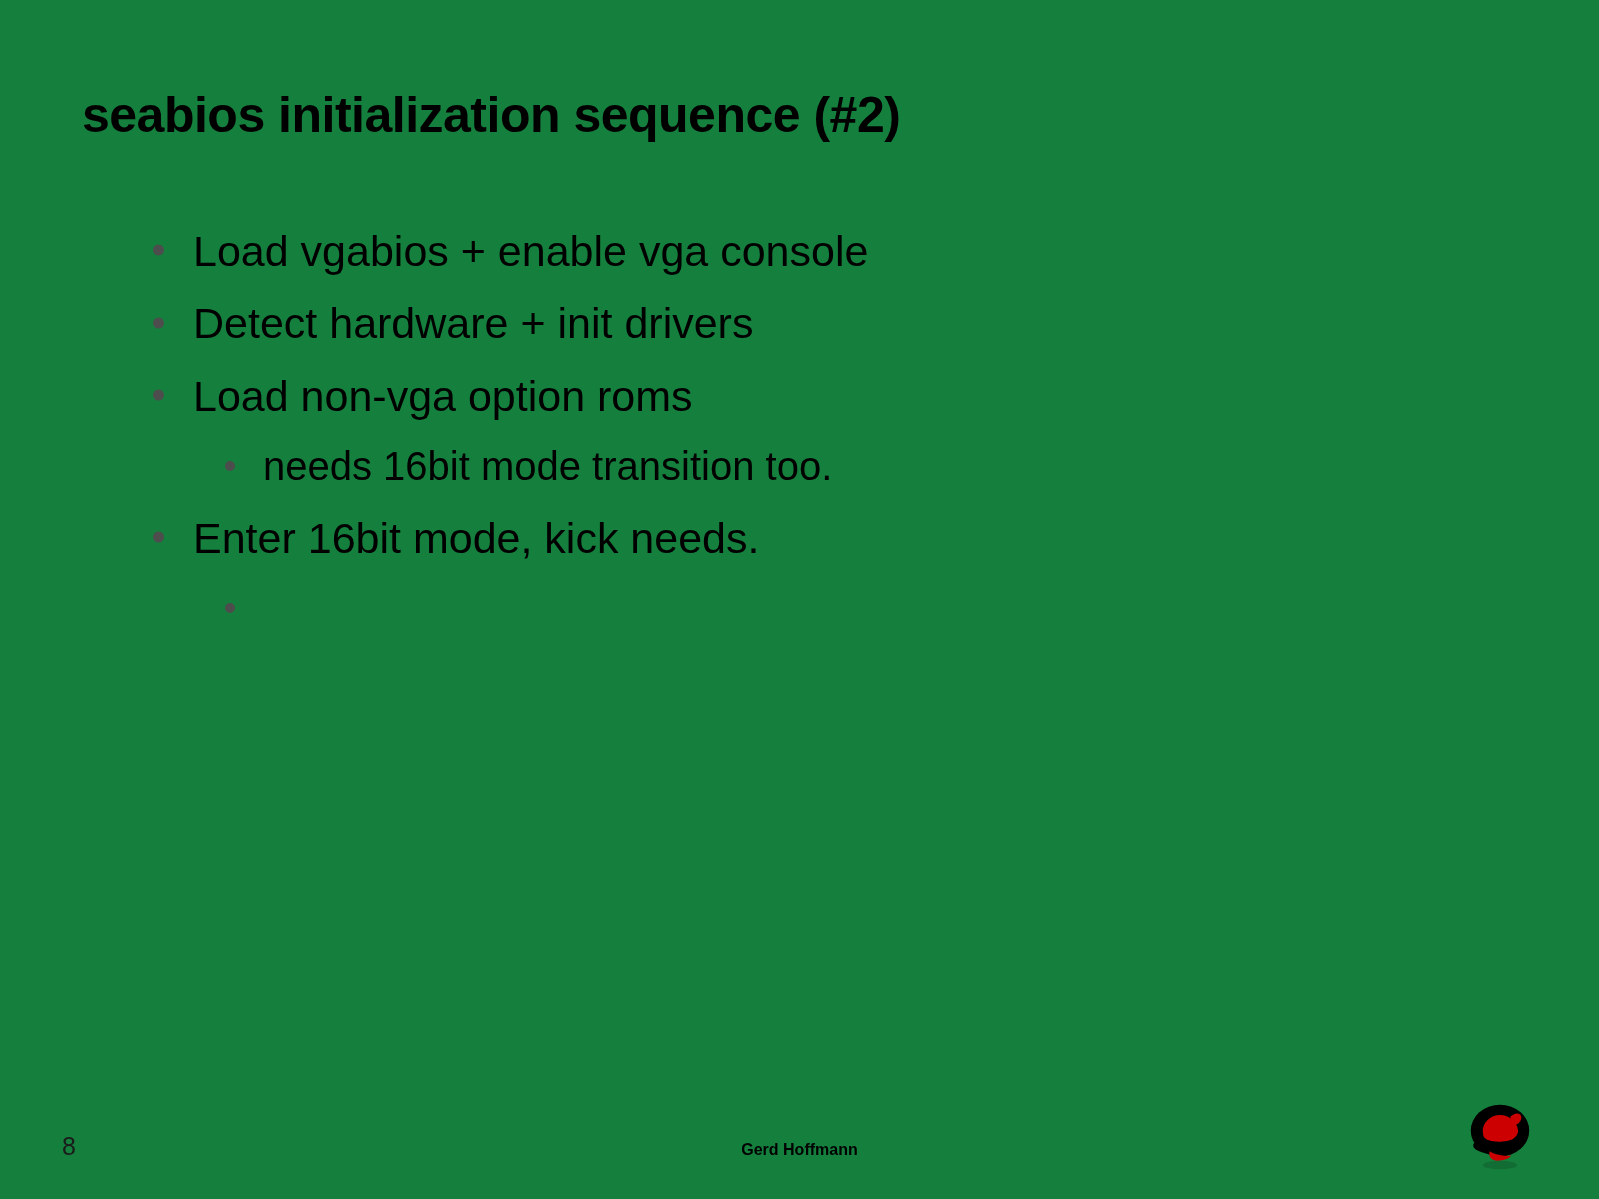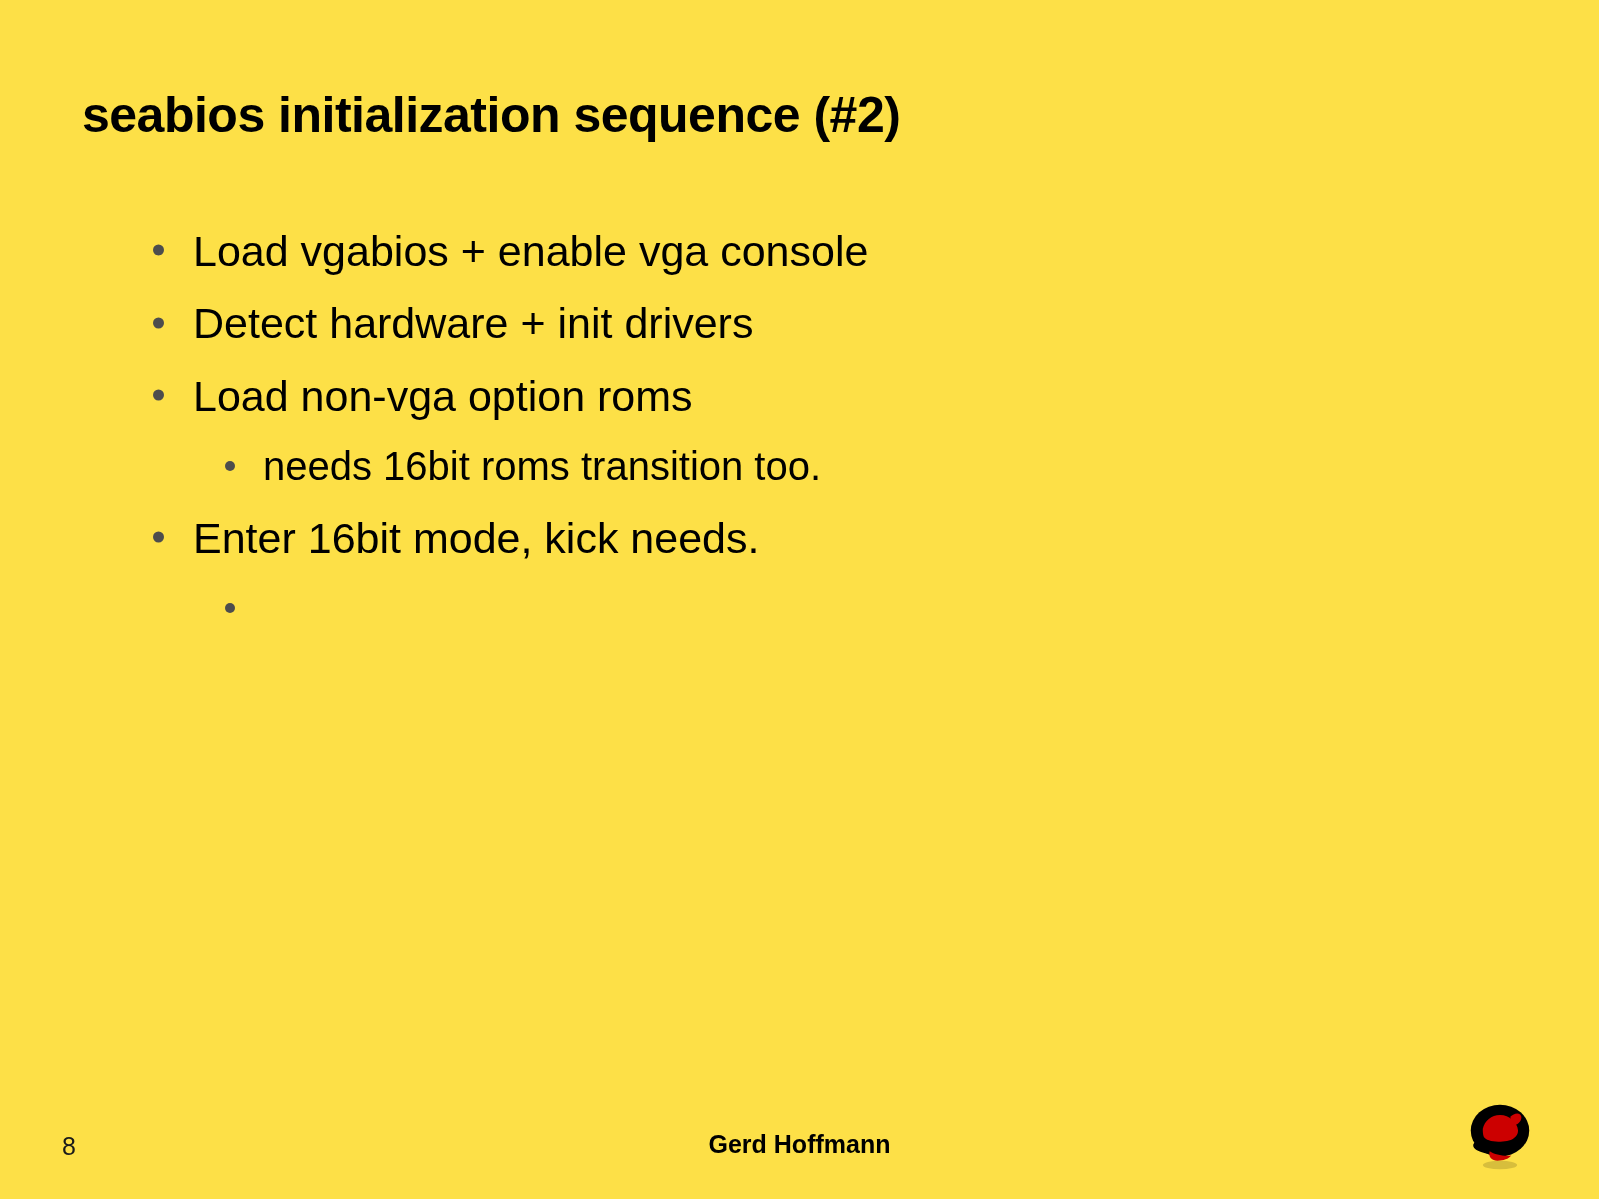--- a/index.html
+++ b/index.html
@@ -14,21 +14,21 @@
     color: #000000;
     position: relative;
     overflow: hidden;
   }
 
   .slide {
     position: absolute;
     left: 0; top: 0;
     width: 1599px;
     height: 1199px;
-    background: #fde047;
+    background: #15803d;
   }
 
   .slide-title {
     position: absolute;
     left: 82px;
     top: 88px;
     width: 1440px;
     font-size: 50px;
     font-weight: bold;
     letter-spacing: -0.5px;
@@ -87,21 +87,21 @@
     bottom: 38px;
     font-size: 25px;
     color: #1a1a1a;
   }
   .footer-author {
     position: absolute;
     left: 0;
     right: 0;
     bottom: 40px;
     text-align: center;
-    font-size: 25px;
+    font-size: 16px;
     font-weight: bold;
     color: #000000;
   }
 
   .logo {
     position: absolute;
     right: 56px;
     bottom: 22px;
     width: 86px;
     height: 86px;
@@ -128,21 +128,21 @@
     </div>
 
 
     <div class="bullet-l1">
       <span class="dot"></span>
       <span>Load non-vga option roms</span>
     </div>
 
     <div class="bullet-l2">
       <span class="dot"></span>
-      <span>needs 16bit roms transition too.</span>
+      <span>needs 16bit mode transition too.</span>
     </div>
 
     <div class="bullet-l1">
       <span class="dot"></span>
       <span>Enter 16bit mode, kick needs.</span>
     </div>
 
     <div class="bullet-l2">
       <span class="dot"></span>
     </div>

